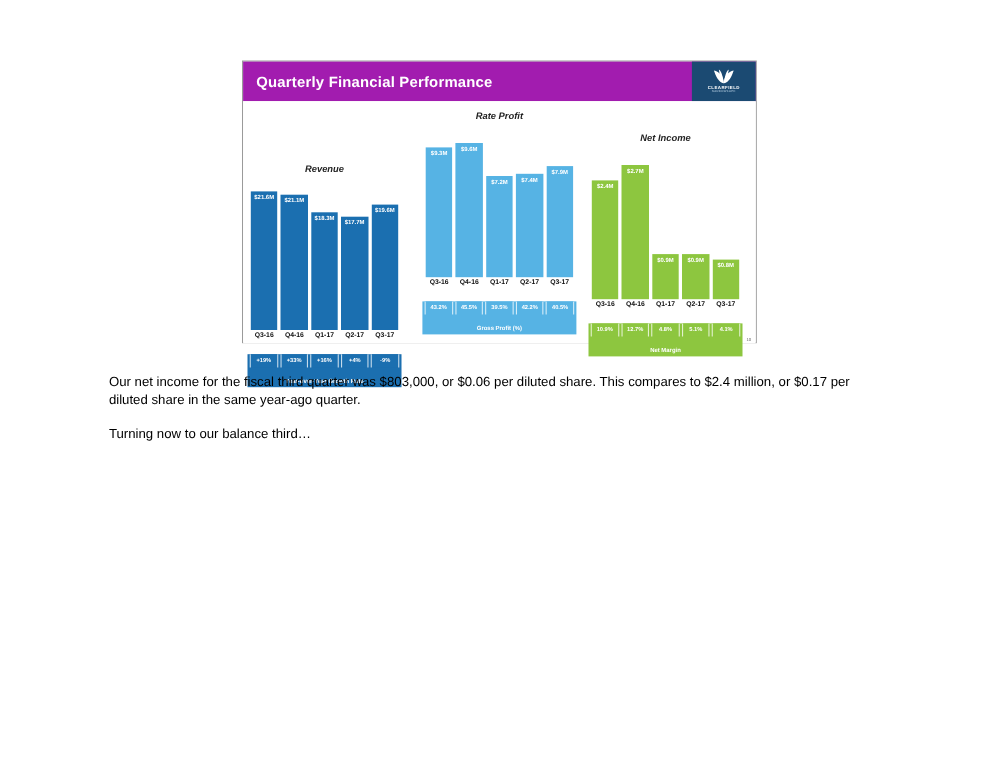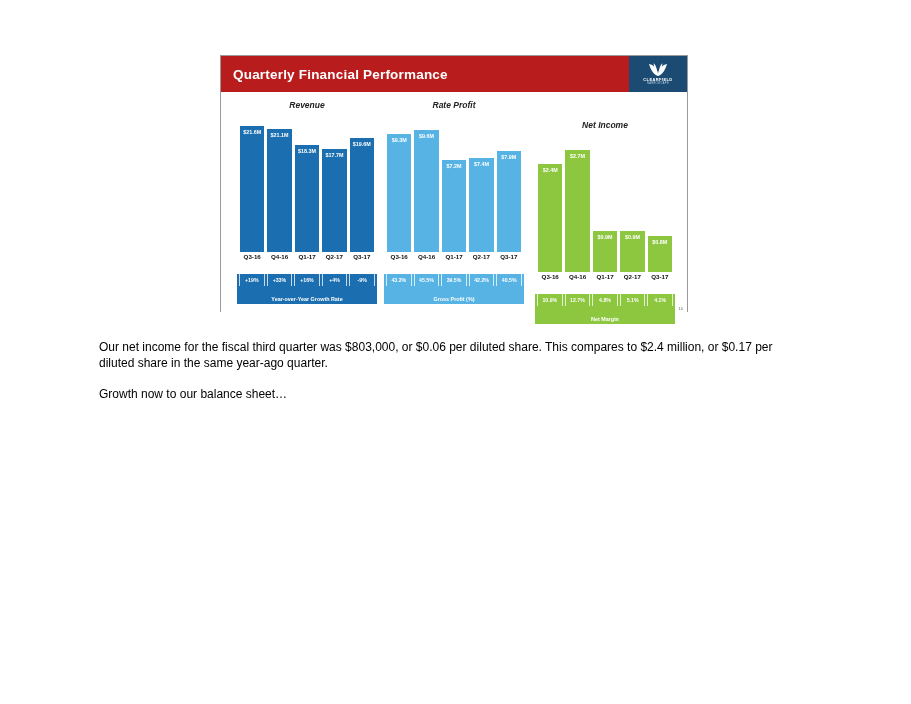--- a/index.html
+++ b/index.html
@@ -24,21 +24,21 @@
     width: 468px;
     height: 257px;
     background: #ffffff;
     border: 1px solid #9a9a9a;
     box-sizing: border-box;
   }
 
   .slide-header {
     position: relative;
     height: 36px;
-    background: #b91c1c;
+    background: #a21caf;
     display: flex;
     align-items: center;
   }
   .slide-title {
     color: #ffffff;
     font-size: 13.5px;
     font-weight: bold;
     margin-left: 12px;
     letter-spacing: 0.2px;
   }
@@ -211,21 +211,21 @@
           </g>
         </svg>
       </div>
       <div class="logo-text1">CLEARFIELD</div>
       <div class="logo-text2">NARROWCAPE</div>
     </div>
   </div>
 
   <div class="slide-body">
 
-    <div class="panel" id="panel-0" style="left:16px; width:140px;">
+    <div class="panel" id="panel-0" style="left:4px; width:140px;margin-top:48px;">
       <div class="panel-title">Revenue</div>
       <div class="plot">
           <div class="bar-col" style="left: 3px; width: 24.4px; height: 126px;">
             <div class="bar" style="height: 126px; background: rgb(27, 111, 176);">
               <div class="bar-label">$21.6M</div>
             </div>
           </div>
           <div class="bar-col" style="left: 30.4px; width: 24.4px; height: 123.083px;">
             <div class="bar" style="height: 123.083px; background: rgb(27, 111, 176);">
               <div class="bar-label">$21.1M</div>
@@ -361,14 +361,14 @@
         <div class="strip-caption">Net Margin</div>
       </div>
     </div>
 
     <div class="slide-num">10</div>
   </div>
 </div>
 
 <div class="transcript">
   <p>Our net income for the fiscal third quarter was $803,000, or $0.06 per diluted share. This compares to $2.4 million, or $0.17 per diluted share in the same year-ago quarter.</p>
-  <p>Growth now to our balance sheet…</p>
+  <p>Turning now to our balance third…</p>
 </div>
 
 </body></html>

